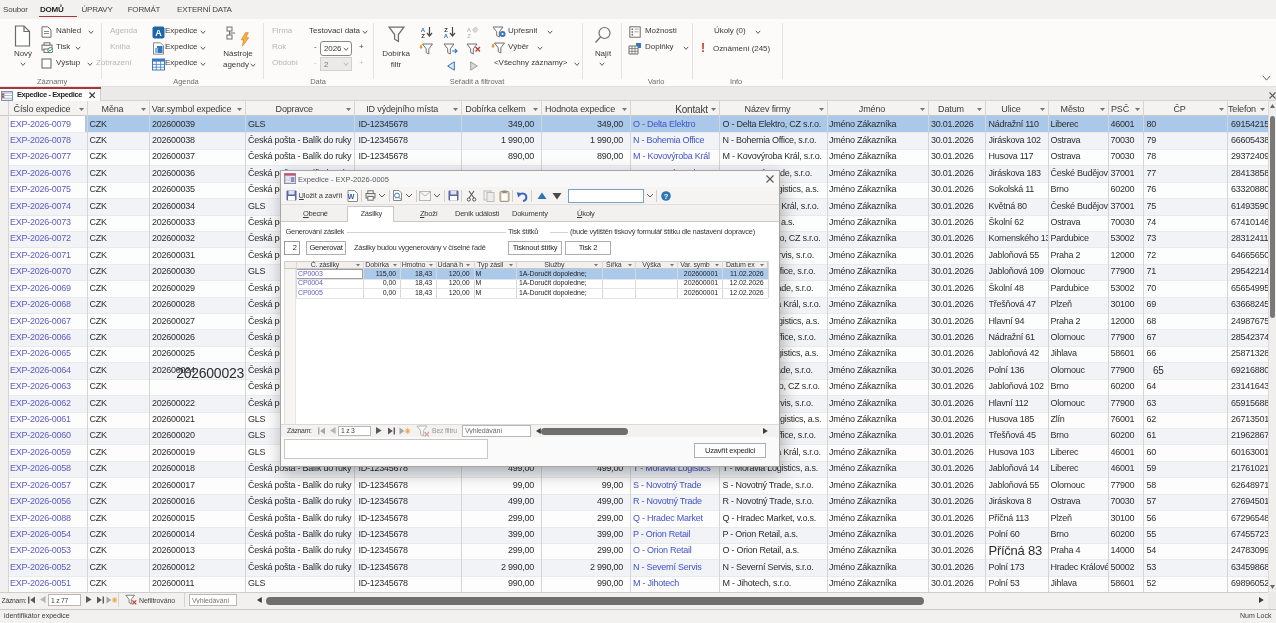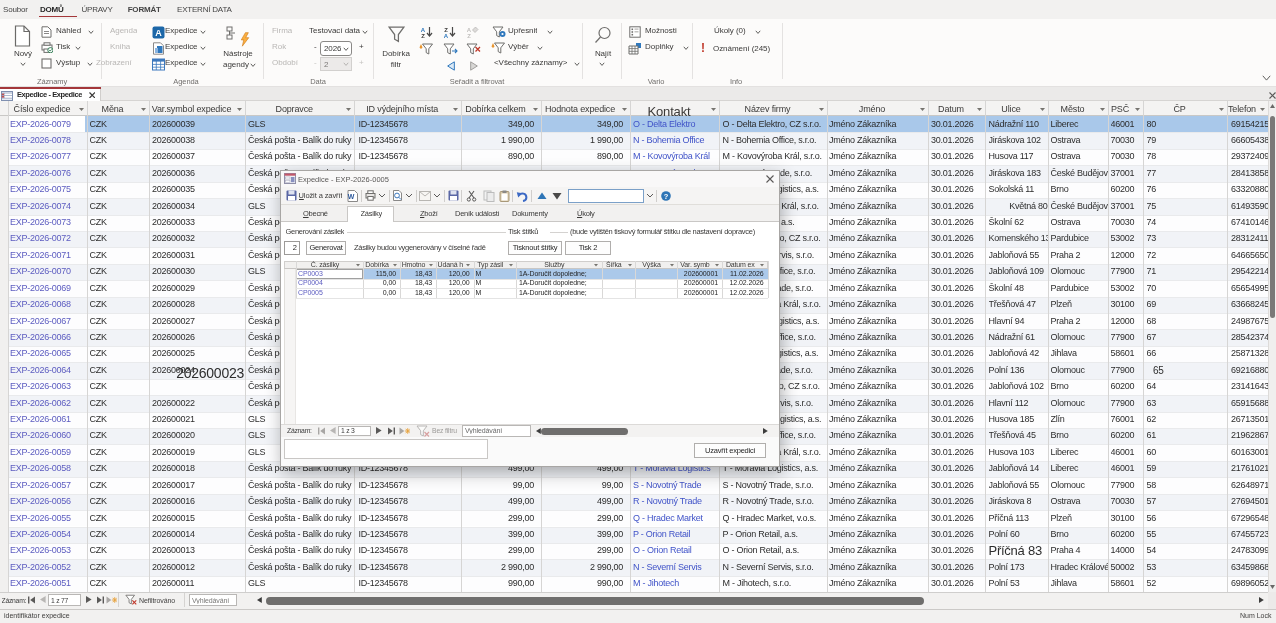--- a/index.html
+++ b/index.html
@@ -4,21 +4,21 @@
 html,body{width:1276px;height:623px;overflow:hidden;background:#fff;
  font-family:"Liberation Sans",sans-serif;-webkit-font-smoothing:antialiased}
 .ab{position:absolute}
 .nw{white-space:nowrap;overflow:hidden}
 </style></head><body>
 
 <div class="ab" style="left:0;top:0;width:1276px;height:19px;background:#f2f1f0"></div>
 <div class="ab nw" style="left:3px;top:3px;height:13px;line-height:13px;font-size:8px;letter-spacing:-0.2px;font-weight:normal;color:#444">Soubor</div>
 <div class="ab nw" style="left:40px;top:3px;height:13px;line-height:13px;font-size:8px;letter-spacing:-0.2px;font-weight:bold;color:#262626">DOMŮ</div>
 <div class="ab nw" style="left:81.5px;top:3px;height:13px;line-height:13px;font-size:8px;letter-spacing:-0.2px;font-weight:normal;color:#444">ÚPRAVY</div>
-<div class="ab nw" style="left:127.7px;top:3px;height:13px;line-height:13px;font-size:8px;letter-spacing:-0.2px;font-weight:bold;color:#444">FORMÁT</div>
+<div class="ab nw" style="left:127.7px;top:3px;height:13px;line-height:13px;font-size:8px;letter-spacing:-0.2px;font-weight:normal;color:#444">FORMÁT</div>
 <div class="ab nw" style="left:177px;top:3px;height:13px;line-height:13px;font-size:8px;letter-spacing:-0.2px;font-weight:normal;color:#444">EXTERNÍ DATA</div>
 <div class="ab" style="left:39px;top:15.5px;width:38px;height:1.8px;background:#a4373a"></div>
 <div class="ab" style="left:0;top:19px;width:1276px;height:68px;background:#fcfbfa;border-bottom:1px solid #e3e1e0"></div>
 <div class="ab" style="left:100.5px;top:23px;width:1px;height:56px;background:#e4e2e1"></div>
 <div class="ab" style="left:263px;top:23px;width:1px;height:56px;background:#e4e2e1"></div>
 <div class="ab" style="left:373px;top:23px;width:1px;height:56px;background:#e4e2e1"></div>
 <div class="ab" style="left:582px;top:23px;width:1px;height:56px;background:#e4e2e1"></div>
 <div class="ab" style="left:620.5px;top:23px;width:1px;height:56px;background:#e4e2e1"></div>
 <div class="ab" style="left:692px;top:23px;width:1px;height:56px;background:#e4e2e1"></div>
 <div class="ab" style="left:781.5px;top:23px;width:1px;height:56px;background:#e4e2e1"></div>
@@ -263,21 +263,21 @@
     <polygon points="0,0 5,0 2.5,3" fill="#76746f"></polygon>
   </svg>
 <div class="ab nw" style="left:461px;top:103.5px;width:69px;text-align:center;font-size:9px;letter-spacing:-0.15px;color:#3b3a39">Dobírka celkem</div>
 <svg class="ab" style="left:532.5px;top:107.5px" width="5" height="3.5">
     <polygon points="0,0 5,0 2.5,3" fill="#76746f"></polygon>
   </svg>
 <div class="ab nw" style="left:541px;top:103.5px;width:78px;text-align:center;font-size:9px;letter-spacing:-0.15px;color:#3b3a39">Hodnota expedice</div>
 <svg class="ab" style="left:621.5px;top:107.5px" width="5" height="3.5">
     <polygon points="0,0 5,0 2.5,3" fill="#76746f"></polygon>
   </svg>
-<div class="ab nw" style="left:630px;top:103.5px;width:78px;text-align:center;font-size:13px;letter-spacing:-0.15px;color:#3b3a39">Kontakt</div>
+<div class="ab nw" style="left:630px;top:103.5px;width:78px;text-align:right;font-size:10px;letter-spacing:-0.15px;color:#3b3a39">Kontakt</div>
 <svg class="ab" style="left:710.5px;top:107.5px" width="5" height="3.5">
     <polygon points="0,0 5,0 2.5,3" fill="#76746f"></polygon>
   </svg>
 <div class="ab nw" style="left:719px;top:103.5px;width:97px;text-align:center;font-size:9px;letter-spacing:-0.15px;color:#3b3a39">Název firmy</div>
 <svg class="ab" style="left:818.5px;top:107.5px" width="5" height="3.5">
     <polygon points="0,0 5,0 2.5,3" fill="#76746f"></polygon>
   </svg>
 <div class="ab nw" style="left:827px;top:103.5px;width:90px;text-align:center;font-size:9px;letter-spacing:-0.15px;color:#3b3a39">Jméno</div>
 <svg class="ab" style="left:919.5px;top:107.5px" width="5" height="3.5">
     <polygon points="0,0 5,0 2.5,3" fill="#76746f"></polygon>
@@ -397,21 +397,21 @@
 <div class="ab nw" style="left:89.5px;top:199.60px;width:59px;height:13px;line-height:13px;text-align:left;font-size:9px;letter-spacing:-0.25px;color:#2d2d2d">CZK</div>
 <div class="ab nw" style="left:152px;top:199.60px;width:92px;height:13px;line-height:13px;text-align:left;font-size:9px;letter-spacing:-0.25px;color:#2d2d2d">202600034</div>
 <div class="ab nw" style="left:248px;top:199.60px;width:105.39999999999998px;height:13px;line-height:13px;text-align:left;font-size:9px;letter-spacing:-0.25px;color:#2d2d2d">GLS</div>
 <div class="ab nw" style="left:358.4px;top:199.60px;width:101.60000000000002px;height:13px;line-height:13px;text-align:left;font-size:9px;letter-spacing:-0.25px;color:#2d2d2d">ID-12345678</div>
 <div class="ab nw" style="left:461px;top:199.60px;width:73px;height:13px;line-height:13px;text-align:right;font-size:9px;letter-spacing:-0.25px;color:#2d2d2d">890,00</div>
 <div class="ab nw" style="left:541px;top:199.60px;width:82px;height:13px;line-height:13px;text-align:right;font-size:9px;letter-spacing:-0.25px;color:#2d2d2d">890,00</div>
 <div class="ab nw" style="left:633px;top:199.60px;width:85px;height:13px;line-height:13px;text-align:left;font-size:9px;letter-spacing:-0.25px;color:#2d2d2d;color:#4053c8">J - Kovovýroba Král</div>
 <div class="ab nw" style="left:722.5px;top:199.60px;width:104px;height:13px;line-height:13px;text-align:left;font-size:9px;letter-spacing:-0.25px;color:#2d2d2d">J - Kovovýroba Král, s.r.o.</div>
 <div class="ab nw" style="left:829px;top:199.60px;width:98px;height:13px;line-height:13px;text-align:left;font-size:9px;letter-spacing:-0.25px;color:#2d2d2d">Jméno Zákazníka</div>
 <div class="ab nw" style="left:931px;top:199.60px;width:53px;height:13px;line-height:13px;text-align:left;font-size:9px;letter-spacing:-0.25px;color:#2d2d2d">30.01.2026</div>
-<div class="ab nw" style="left:988.5px;top:199.60px;width:59px;height:13px;line-height:13px;text-align:right;font-size:9px;letter-spacing:-0.25px;color:#2d2d2d">Květná 80</div>
+<div class="ab nw" style="left:988.5px;top:199.60px;width:59px;height:13px;line-height:13px;text-align:left;font-size:9px;letter-spacing:-0.25px;color:#2d2d2d">Květná 80</div>
 <div class="ab nw" style="left:1050.5px;top:199.60px;width:57px;height:13px;line-height:13px;text-align:left;font-size:9px;letter-spacing:-0.25px;color:#2d2d2d">České Budějovice</div>
 <div class="ab nw" style="left:1110.5px;top:199.60px;width:32px;height:13px;line-height:13px;text-align:left;font-size:9px;letter-spacing:-0.25px;color:#2d2d2d">37001</div>
 <div class="ab nw" style="left:1146.5px;top:199.60px;width:80px;height:13px;line-height:13px;text-align:left;font-size:9px;letter-spacing:-0.25px;color:#2d2d2d">75</div>
 <div class="ab nw" style="left:1231px;top:199.60px;width:37px;height:13px;line-height:13px;text-align:left;font-size:9px;letter-spacing:-0.25px;color:#2d2d2d">614935903</div>
 <div class="ab" style="left:8px;top:214.52px;width:1260px;height:16.42px;background:#fdfdfe"></div>
 <div class="ab nw" style="left:10px;top:216.02px;width:76px;height:13px;line-height:13px;text-align:left;font-size:9px;letter-spacing:-0.25px;color:#2d2d2d;color:#5c5cc0">EXP-2026-0073</div>
 <div class="ab nw" style="left:89.5px;top:216.02px;width:59px;height:13px;line-height:13px;text-align:left;font-size:9px;letter-spacing:-0.25px;color:#2d2d2d">CZK</div>
 <div class="ab nw" style="left:152px;top:216.02px;width:92px;height:13px;line-height:13px;text-align:left;font-size:9px;letter-spacing:-0.25px;color:#2d2d2d">202600033</div>
 <div class="ab nw" style="left:248px;top:216.02px;width:105.39999999999998px;height:13px;line-height:13px;text-align:left;font-size:9px;letter-spacing:-0.25px;color:#2d2d2d">Česká pošta - Balík do ruky</div>
 <div class="ab nw" style="left:358.4px;top:216.02px;width:101.60000000000002px;height:13px;line-height:13px;text-align:left;font-size:9px;letter-spacing:-0.25px;color:#2d2d2d">ID-12345678</div>
@@ -709,21 +709,21 @@
 <div class="ab nw" style="left:633px;top:495.16px;width:85px;height:13px;line-height:13px;text-align:left;font-size:9px;letter-spacing:-0.25px;color:#2d2d2d;color:#4053c8">R - Novotný Trade</div>
 <div class="ab nw" style="left:722.5px;top:495.16px;width:104px;height:13px;line-height:13px;text-align:left;font-size:9px;letter-spacing:-0.25px;color:#2d2d2d">R - Novotný Trade, s.r.o.</div>
 <div class="ab nw" style="left:829px;top:495.16px;width:98px;height:13px;line-height:13px;text-align:left;font-size:9px;letter-spacing:-0.25px;color:#2d2d2d">Jméno Zákazníka</div>
 <div class="ab nw" style="left:931px;top:495.16px;width:53px;height:13px;line-height:13px;text-align:left;font-size:9px;letter-spacing:-0.25px;color:#2d2d2d">30.01.2026</div>
 <div class="ab nw" style="left:988.5px;top:495.16px;width:59px;height:13px;line-height:13px;text-align:left;font-size:9px;letter-spacing:-0.25px;color:#2d2d2d">Jiráskova 8</div>
 <div class="ab nw" style="left:1050.5px;top:495.16px;width:57px;height:13px;line-height:13px;text-align:left;font-size:9px;letter-spacing:-0.25px;color:#2d2d2d">Ostrava</div>
 <div class="ab nw" style="left:1110.5px;top:495.16px;width:32px;height:13px;line-height:13px;text-align:left;font-size:9px;letter-spacing:-0.25px;color:#2d2d2d">70030</div>
 <div class="ab nw" style="left:1146.5px;top:495.16px;width:80px;height:13px;line-height:13px;text-align:left;font-size:9px;letter-spacing:-0.25px;color:#2d2d2d">57</div>
 <div class="ab nw" style="left:1231px;top:495.16px;width:37px;height:13px;line-height:13px;text-align:left;font-size:9px;letter-spacing:-0.25px;color:#2d2d2d">276945019</div>
 <div class="ab" style="left:8px;top:510.08px;width:1260px;height:16.42px;background:#fdfdfe"></div>
-<div class="ab nw" style="left:10px;top:511.58px;width:76px;height:13px;line-height:13px;text-align:left;font-size:9px;letter-spacing:-0.25px;color:#2d2d2d;color:#5c5cc0">EXP-2026-0055</div>
+<div class="ab nw" style="left:10px;top:511.58px;width:76px;height:13px;line-height:13px;text-align:left;font-size:9px;letter-spacing:-0.25px;color:#2d2d2d;color:#5c5cc0">EXP-2026-0088</div>
 <div class="ab nw" style="left:89.5px;top:511.58px;width:59px;height:13px;line-height:13px;text-align:left;font-size:9px;letter-spacing:-0.25px;color:#2d2d2d">CZK</div>
 <div class="ab nw" style="left:152px;top:511.58px;width:92px;height:13px;line-height:13px;text-align:left;font-size:9px;letter-spacing:-0.25px;color:#2d2d2d">202600015</div>
 <div class="ab nw" style="left:248px;top:511.58px;width:105.39999999999998px;height:13px;line-height:13px;text-align:left;font-size:9px;letter-spacing:-0.25px;color:#2d2d2d">Česká pošta - Balík do ruky</div>
 <div class="ab nw" style="left:358.4px;top:511.58px;width:101.60000000000002px;height:13px;line-height:13px;text-align:left;font-size:9px;letter-spacing:-0.25px;color:#2d2d2d">ID-12345678</div>
 <div class="ab nw" style="left:461px;top:511.58px;width:73px;height:13px;line-height:13px;text-align:right;font-size:9px;letter-spacing:-0.25px;color:#2d2d2d">299,00</div>
 <div class="ab nw" style="left:541px;top:511.58px;width:82px;height:13px;line-height:13px;text-align:right;font-size:9px;letter-spacing:-0.25px;color:#2d2d2d">299,00</div>
 <div class="ab nw" style="left:633px;top:511.58px;width:85px;height:13px;line-height:13px;text-align:left;font-size:9px;letter-spacing:-0.25px;color:#2d2d2d;color:#4053c8">Q - Hradec Market</div>
 <div class="ab nw" style="left:722.5px;top:511.58px;width:104px;height:13px;line-height:13px;text-align:left;font-size:9px;letter-spacing:-0.25px;color:#2d2d2d">Q - Hradec Market, v.o.s.</div>
 <div class="ab nw" style="left:829px;top:511.58px;width:98px;height:13px;line-height:13px;text-align:left;font-size:9px;letter-spacing:-0.25px;color:#2d2d2d">Jméno Zákazníka</div>
 <div class="ab nw" style="left:931px;top:511.58px;width:53px;height:13px;line-height:13px;text-align:left;font-size:9px;letter-spacing:-0.25px;color:#2d2d2d">30.01.2026</div>

